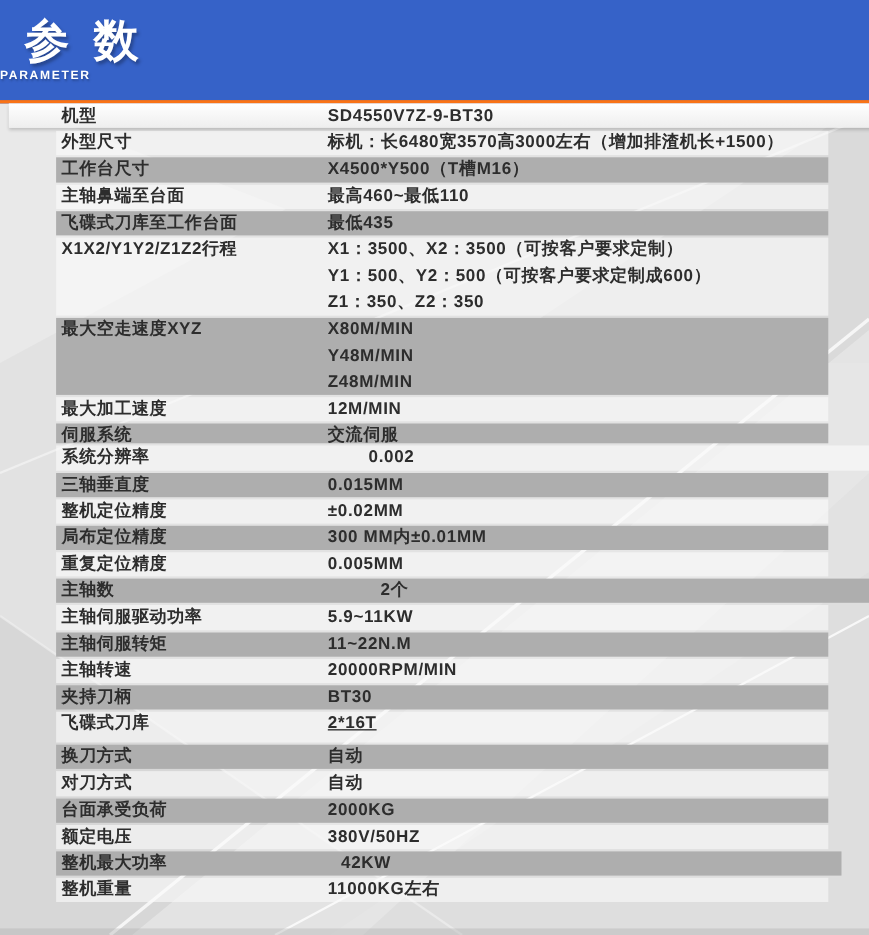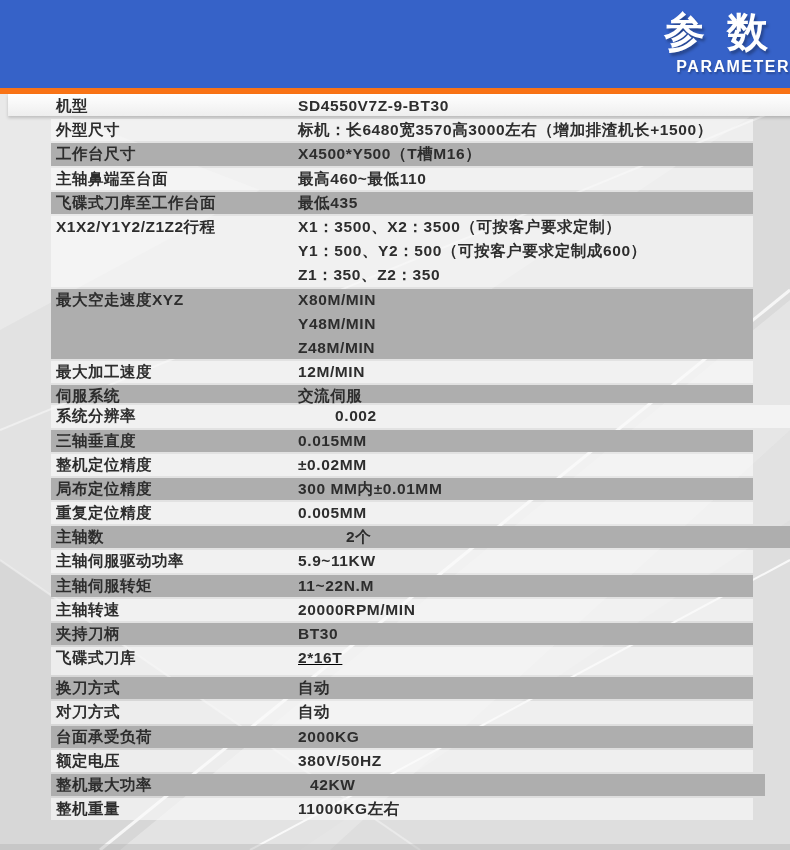--- a/index.html
+++ b/index.html
@@ -7,30 +7,30 @@
     width:790px;height:850px;position:relative;overflow:hidden;
     background:#e2e2e2;
     font-family:"Liberation Sans","DejaVu Sans",sans-serif;
     -webkit-font-smoothing:antialiased;
   }
   
   #bg{position:absolute;inset:0;z-index:0;}
   
   .header{
     position:absolute;top:0;left:0;width:790px;height:94px;z-index:2;
-    background:#3662c8;border-bottom:6px solid #f97316;box-sizing:border-box;
-    display:flex;flex-direction:column;align-items:flex-end;justify-content:center;
+    background:#3662c8;border-bottom:3px solid #f97316;box-sizing:border-box;
+    display:flex;flex-direction:column;align-items:flex-start;justify-content:center;
   }
   .header .title{
     color:#ffffff;font-size:41px;font-weight:bold;line-height:1;
     letter-spacing:22px;text-indent:22px;
     text-shadow:2px 3px 3px rgba(0,0,0,0.30);
   }
   .header .subtitle{
-    color:#ffffff;font-size:16px;font-weight:bold;margin-top:5px;
+    color:#ffffff;font-size:11px;font-weight:bold;margin-top:5px;
     letter-spacing:1.5px;text-shadow:1px 2px 2px rgba(0,0,0,0.25);
   }
   
   .table{position:absolute;top:94px;left:8px;width:790px;z-index:2;}
   .row{position:relative;width:790px;}
   .row .band{
     position:absolute;top:1px;bottom:1px;left:43px;right:45px;z-index:0;
   }
   .row.band-white .band{
     left:0;right:0;top:0;bottom:2px;

